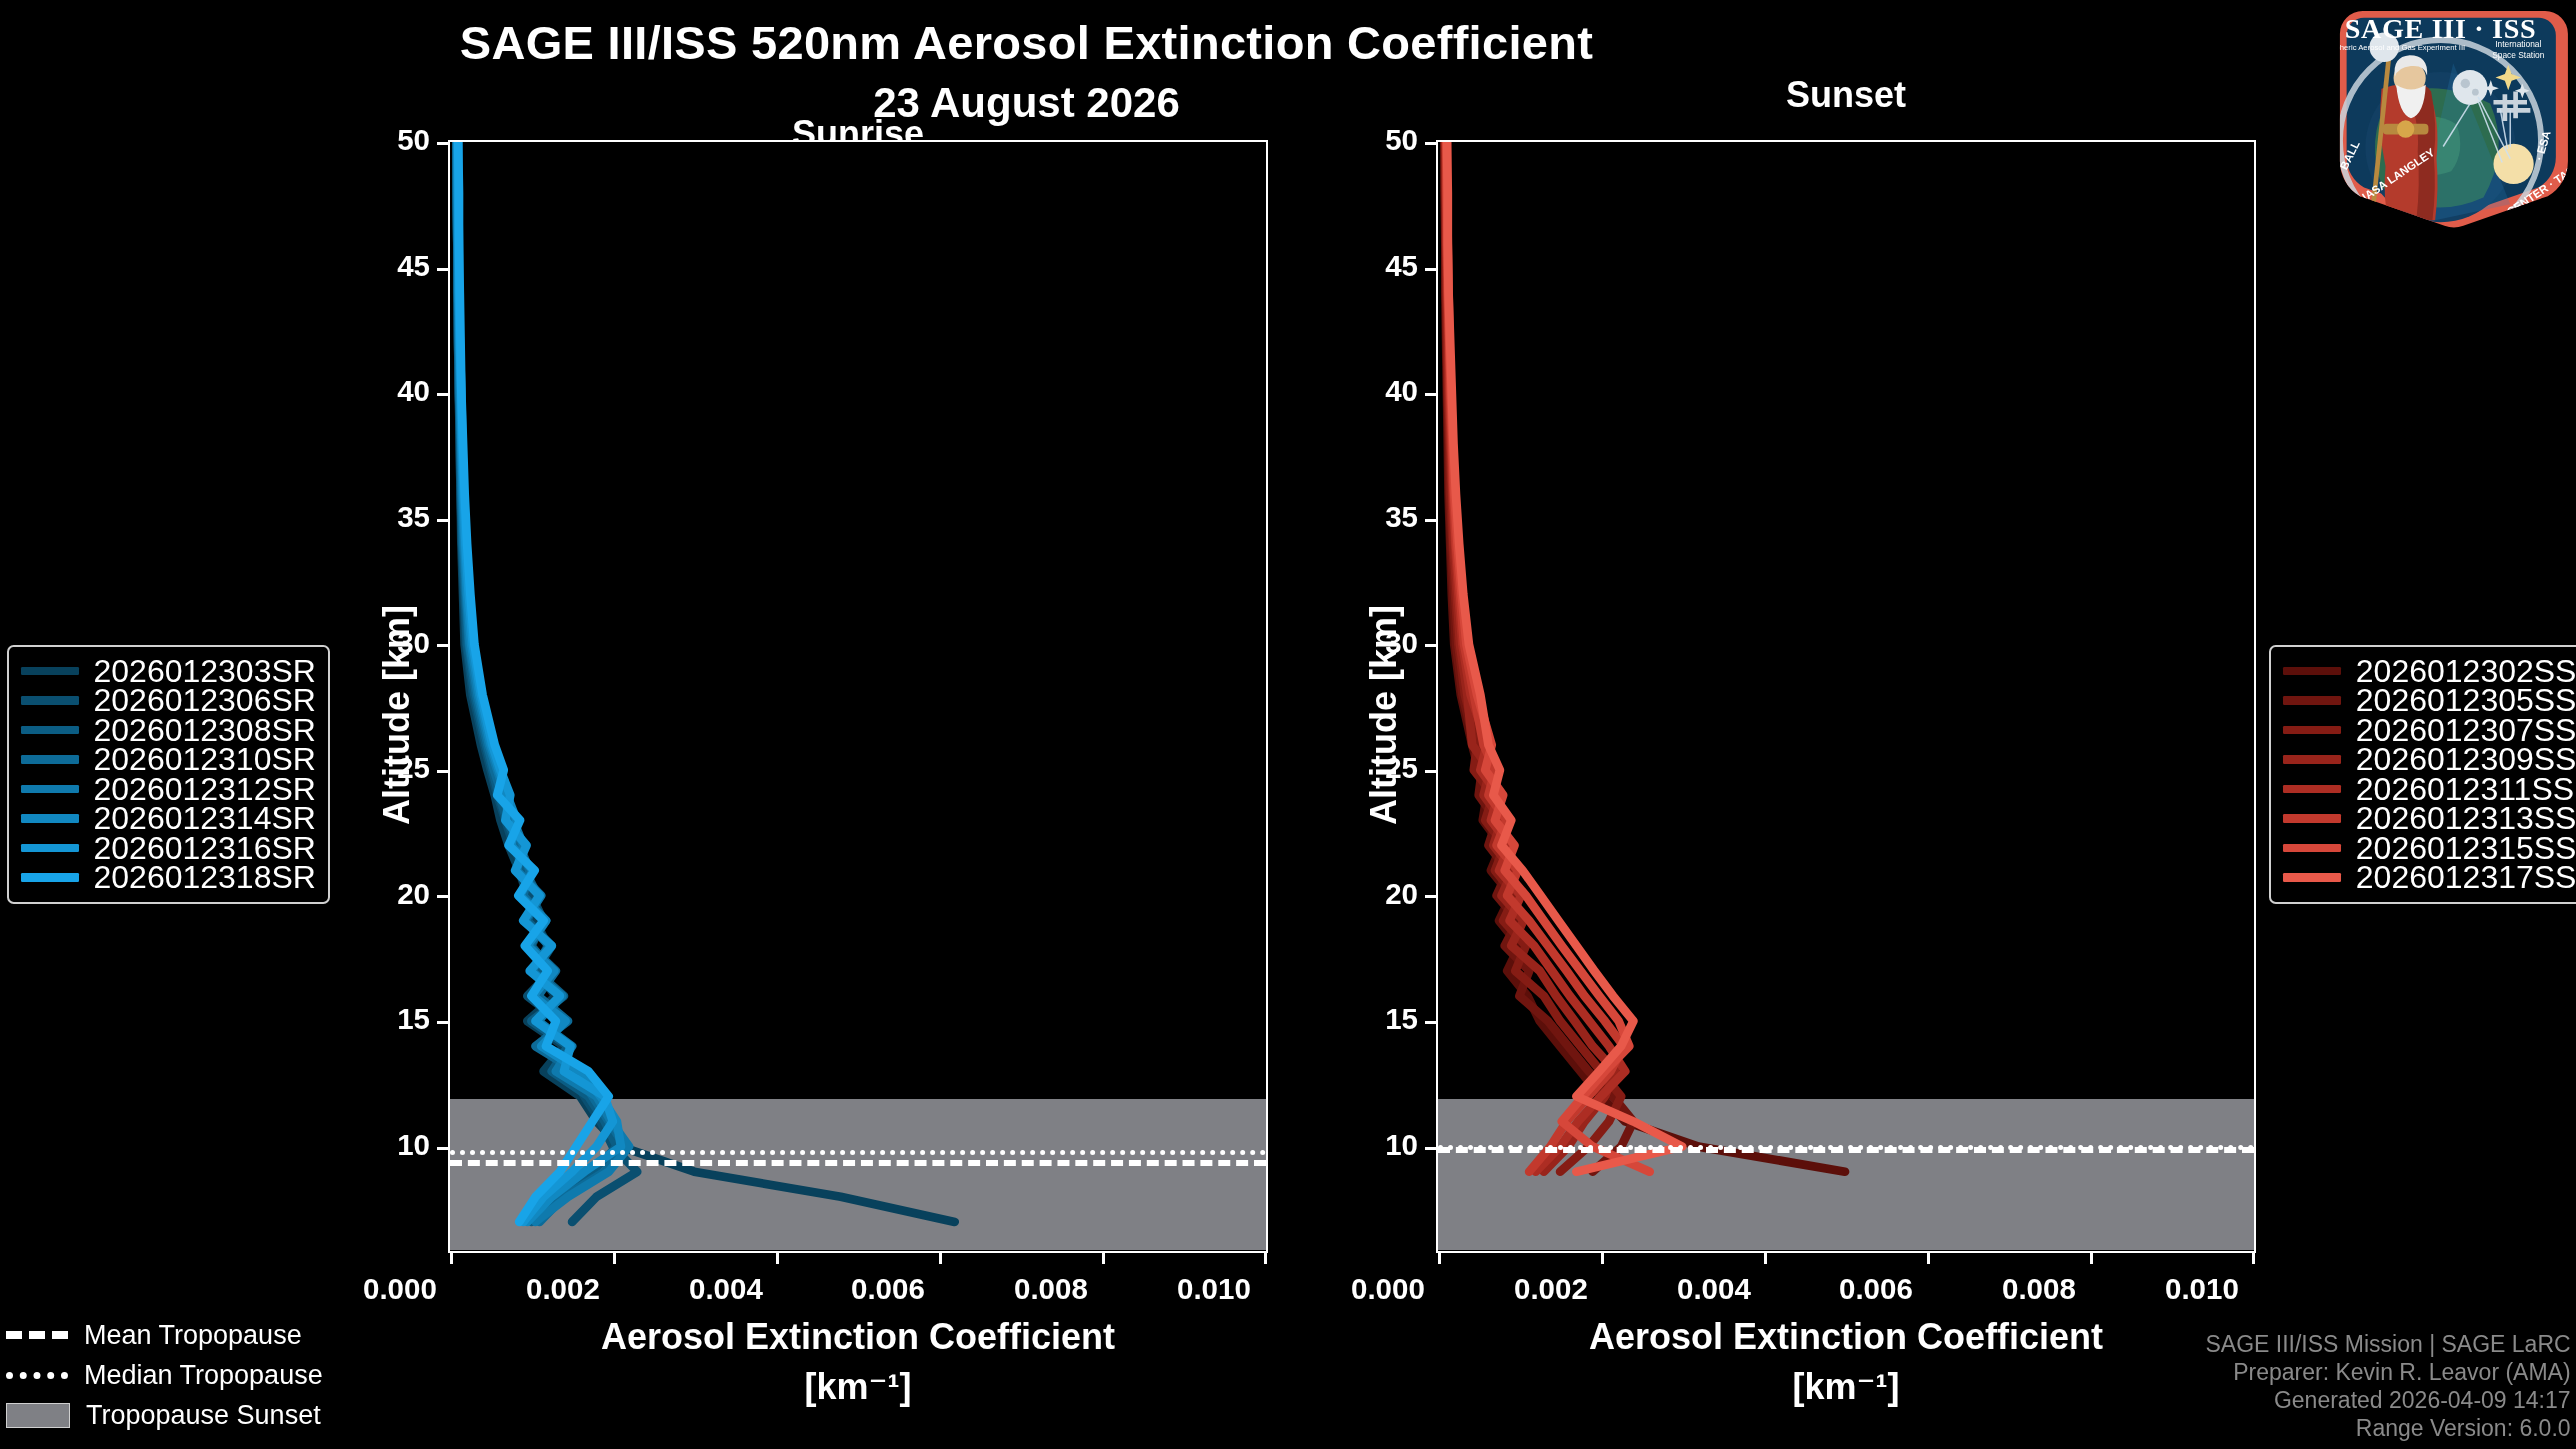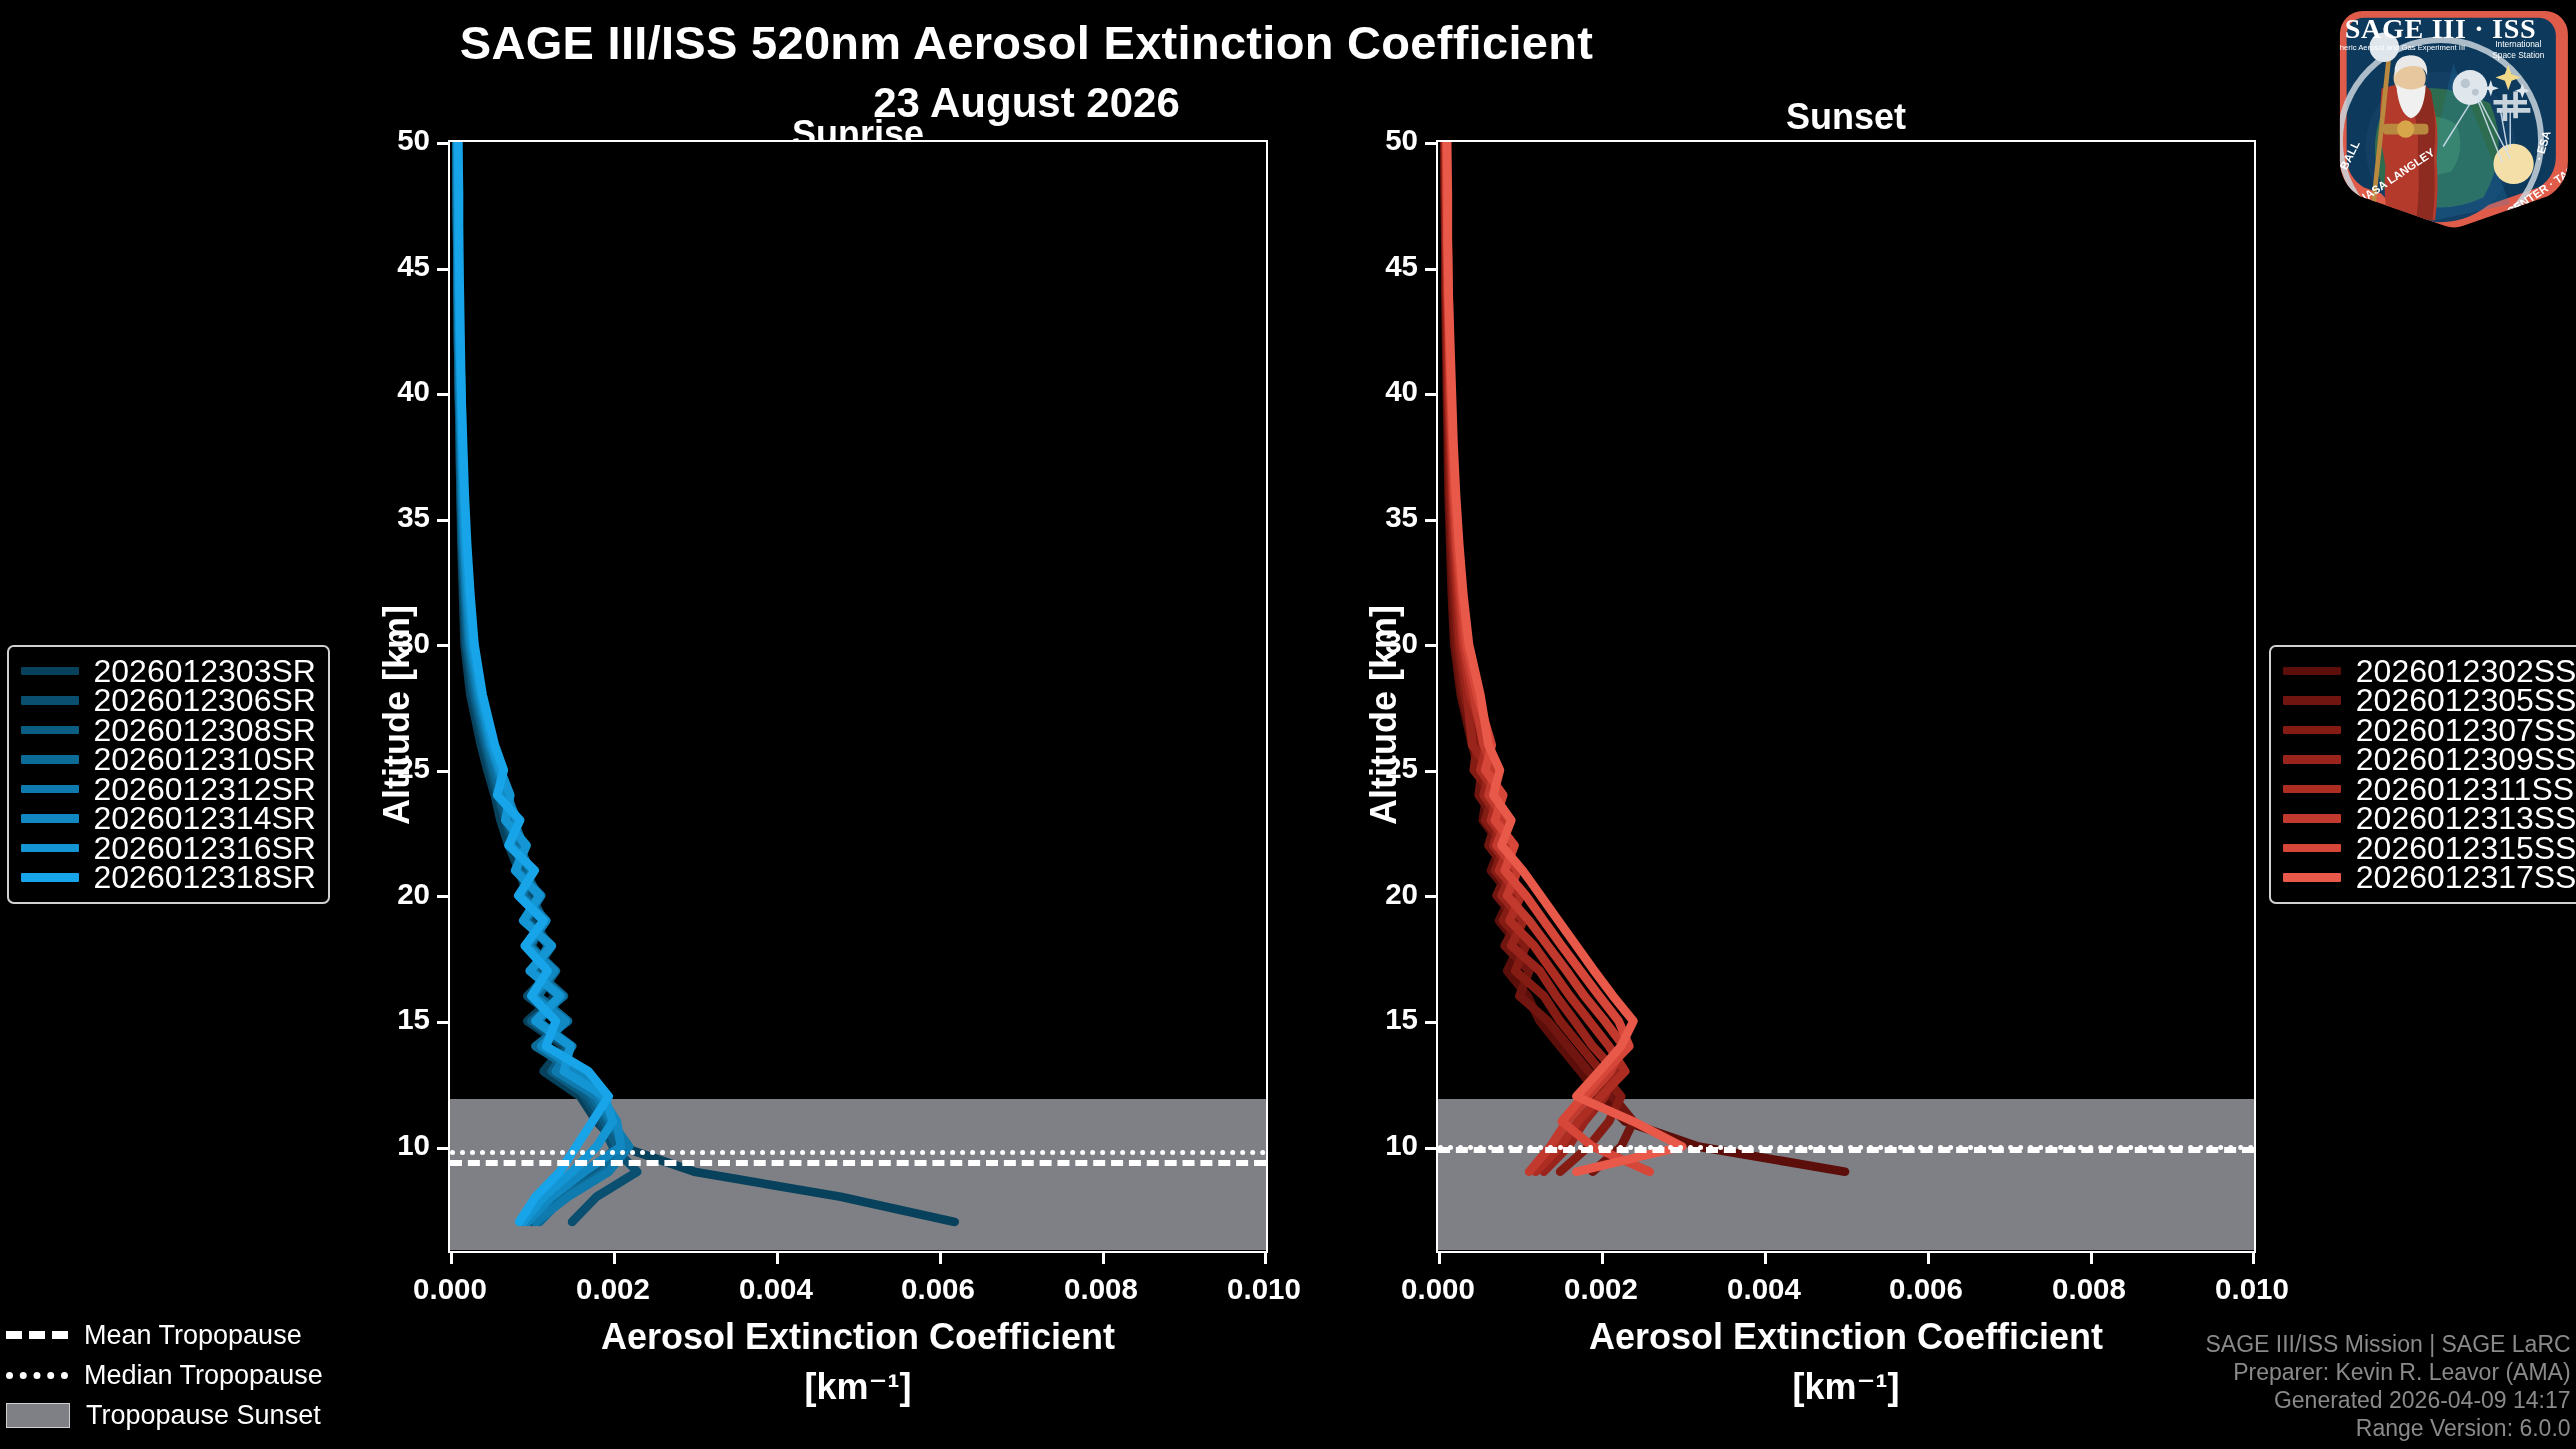--- a/index.html
+++ b/index.html
@@ -8,21 +8,21 @@
 
   .abs{position:absolute;}
 
   
   #main-title{left:0;top:14.8px;width:2053px;text-align:center;
       font-size:47px;font-weight:bold;letter-spacing:0.3px;}
   #date-subtitle{left:0;top:79px;width:2053px;text-align:center;
       font-size:42px;font-weight:bold;}
   #sunrise-title{left:448px;top:86px;width:820px;text-align:center;
       font-size:36px;font-weight:bold;margin-top:27px;}
-  #sunset-title{left:1436px;top:96px;width:820px;text-align:center;
+  #sunset-title{left:1436px;top:74px;width:820px;text-align:center;
       font-size:36px;font-weight:bold;}
 
   
   .axes{position:absolute;border:2.7px solid #ffffff;background:#000;box-sizing:border-box;}
   #axes-sunrise{left:448px;top:140px;width:820px;height:1113px;}
   #axes-sunset {left:1436px;top:140px;width:820px;height:1113px;}
 
   .plotarea{position:absolute;left:0;top:0;width:100%;height:100%;overflow:hidden;}
 
   
@@ -31,21 +31,21 @@
   
   .tropo-line{position:absolute;left:0;width:100%;height:0;}
   .tropo-mean{border-top:6px dashed #ffffff;}
   .tropo-median{border-top:5.4px dotted #ffffff;}
 
   
   .ytick{position:absolute;left:-13.4px;width:13.4px;height:2.7px;background:#fff;}
   .ylab{position:absolute;text-align:right;font-size:29.5px;font-weight:bold;
         width:134px;}
   .xtick{position:absolute;top:100%;width:2.7px;height:13.4px;background:#fff;}
-  .xlab{position:absolute;font-size:29.5px;font-weight:bold;text-align:center;width:174px;}
+  .xlab{position:absolute;font-size:29.5px;font-weight:bold;text-align:left;width:174px;}
 
   
   .xaxis-title{position:absolute;font-size:36px;font-weight:bold;text-align:center;width:820px;}
   .xaxis-units{position:absolute;font-size:36px;font-weight:bold;text-align:center;width:820px;}
   .yaxis-title{position:absolute;font-size:36px;font-weight:bold;
         transform:rotate(-90deg);transform-origin:left top;white-space:nowrap;}
 
   
   .legend{position:absolute;border:2px solid #d0d0d0;border-radius:6.7px;
           background:#000;padding:9.4px 12px;}

